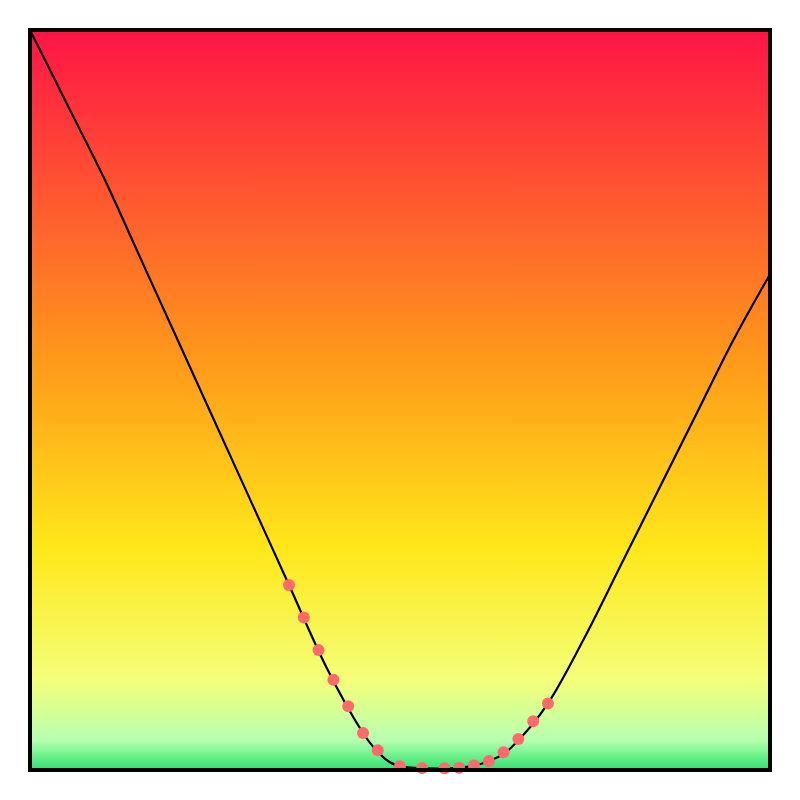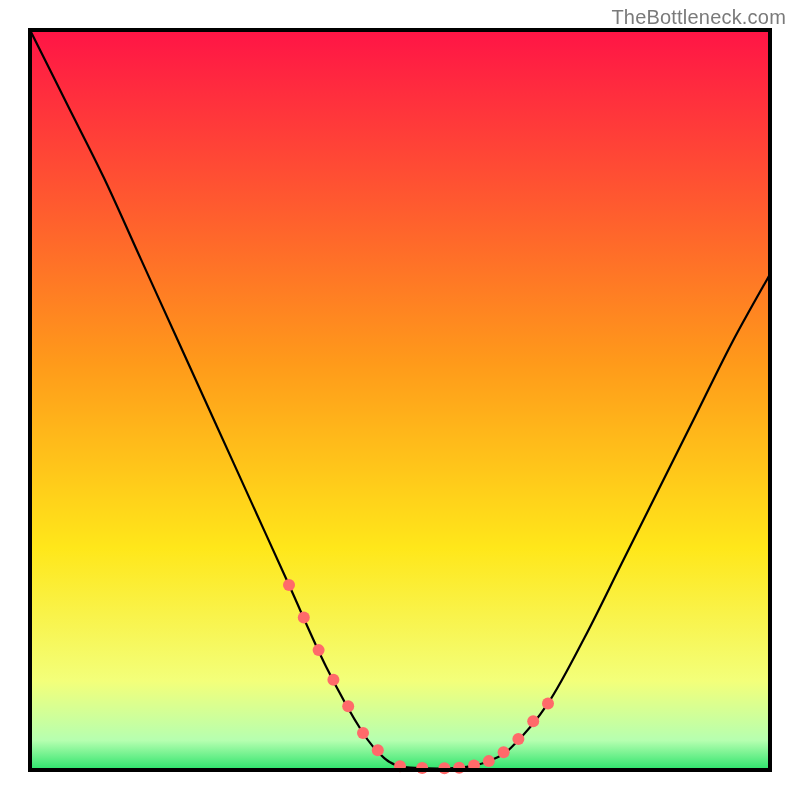--- a/index.html
+++ b/index.html
@@ -12,21 +12,20 @@
     font-family: Arial, Helvetica, sans-serif;
     font-size: 20px;
     color: #7a7a7a;
     letter-spacing: 0.2px;
   }
   svg { display: block; }
 </style>
 </head>
 <body>
 <div class="wrap">
-  <div class="attribution">TheBottleneck.com</div>
 
   <svg width="800" height="800" viewBox="0 0 800 800">
     <defs>
       <linearGradient id="bgGrad" x1="0" y1="0" x2="0" y2="1">
         <stop id="g0" offset="0%" stop-color="#ff1446"></stop>
         <stop id="g1" offset="45%" stop-color="#ff9a1a"></stop>
         <stop id="g2" offset="70%" stop-color="#ffe71a"></stop>
         <stop id="g3" offset="88%" stop-color="#f3ff7a"></stop>
         <stop id="g4" offset="96%" stop-color="#b6ffb0"></stop>
         <stop id="g5" offset="100%" stop-color="#2be36b"></stop>

